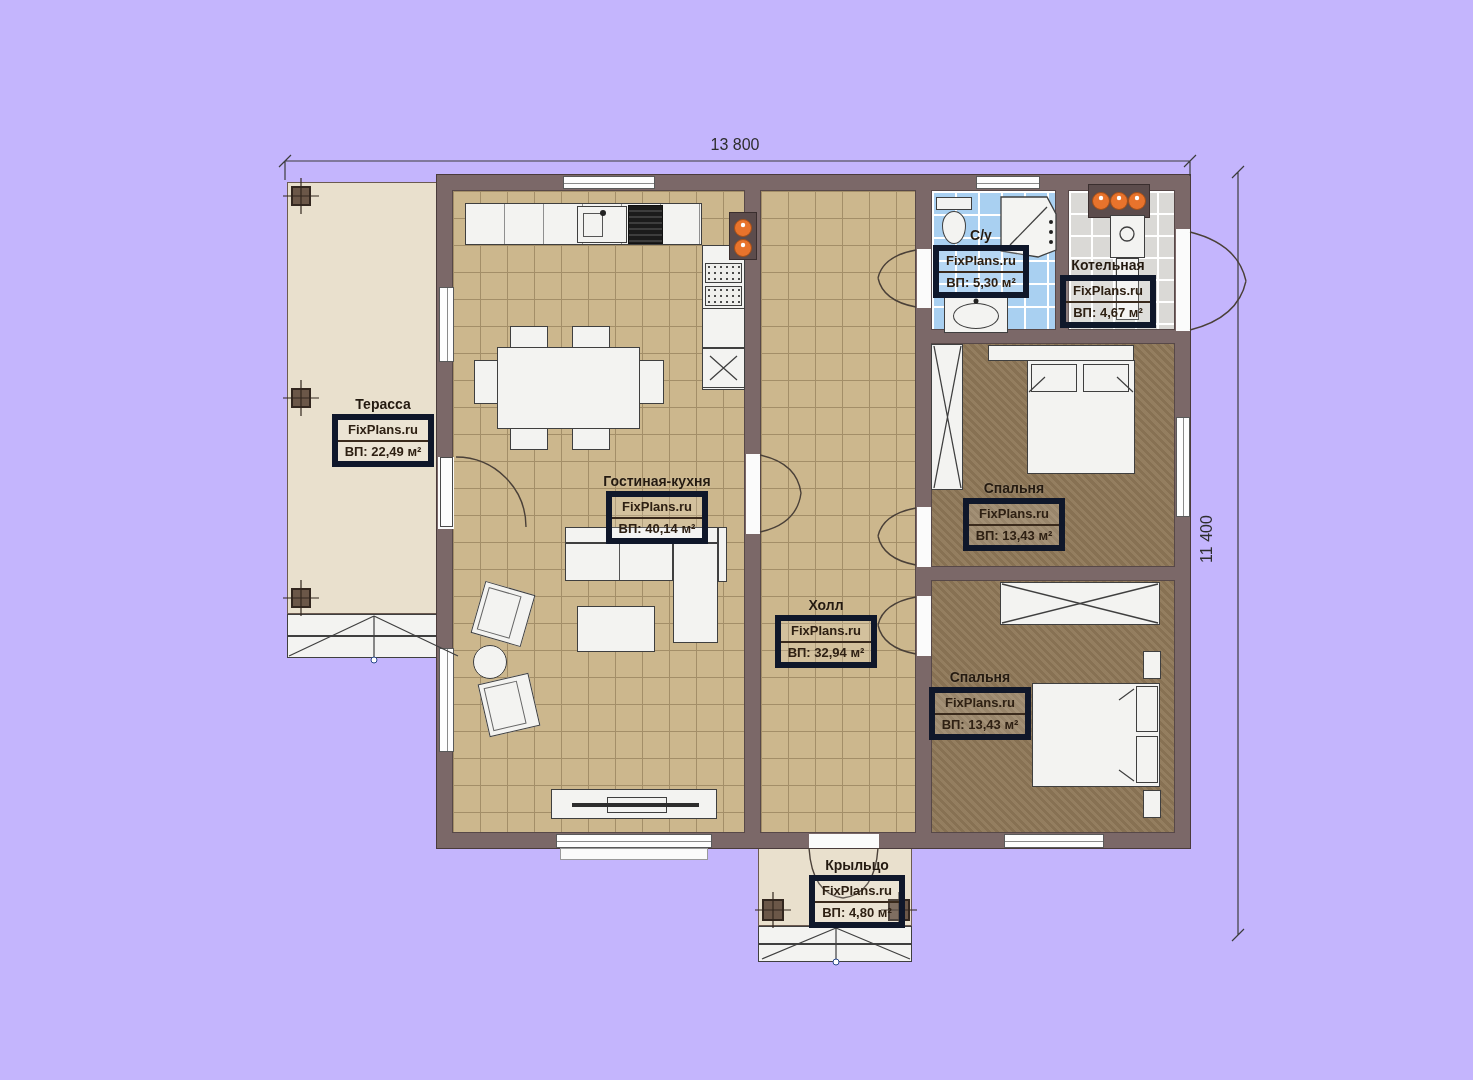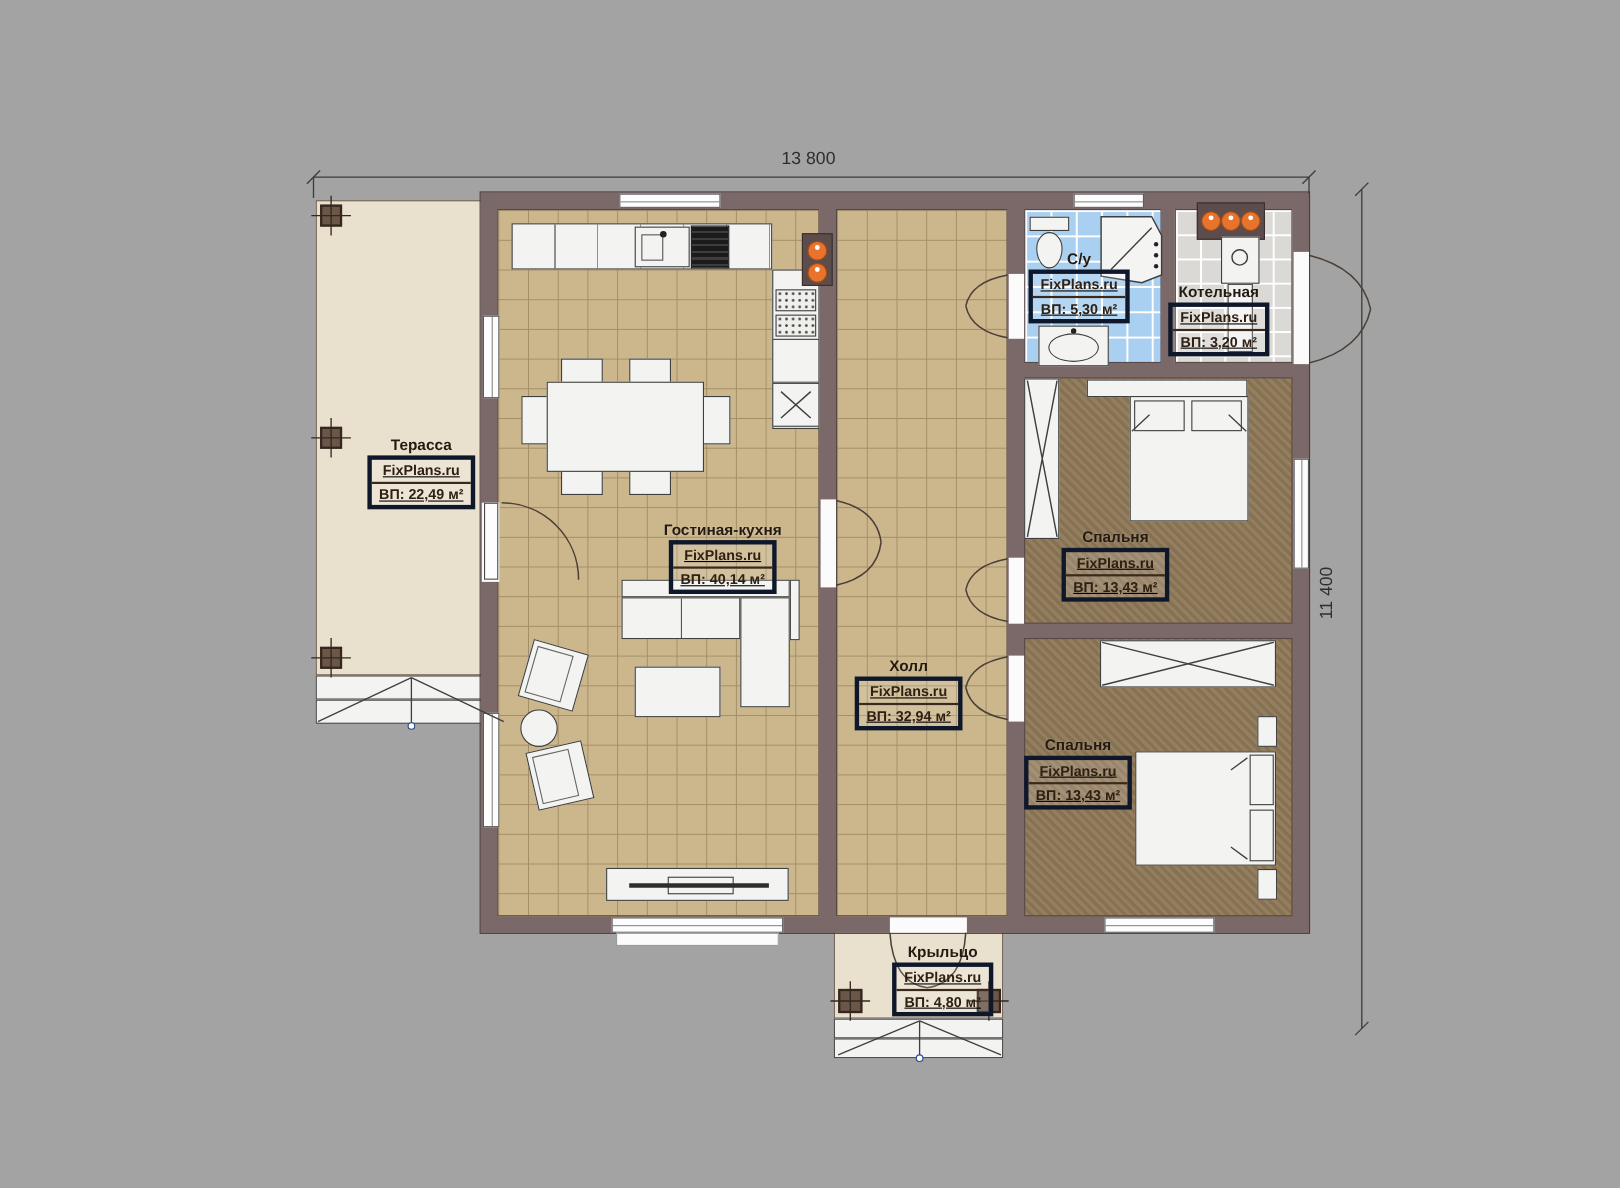--- a/index.html
+++ b/index.html
@@ -1,17 +1,17 @@
 <!DOCTYPE html>
 <html style="--wall: #7b6868; --floor_tile_tan: #ccb78d; --floor_bedroom: #8e7757; --floor_bath: #a9d0f1; --floor_boiler: #dad9d6; --floor_terrace: #e9e0cd; --accent_burner: #e8732c;"><head>
 <meta charset="utf-8">
 <style>
   html,body{margin:0;padding:0;background:#fff;}
   body{font-family:"Liberation Sans",sans-serif;}
-  .plan{position:relative;width:1473px;height:1080px;background:#a3a3a3;overflow:hidden;}
+  .plan{position:relative;width:1473px;height:1080px;background:#c4b5fd;overflow:hidden;}
   .abs{position:absolute;box-sizing:border-box;}
   
   .house{background:var(--wall,#7b6868);outline:1.5px solid #4a3b3b;}
   
   .floor{border:1px solid #574848;}
   .tan{background-color:var(--floor_tile_tan,#ccb78d);
        background-image:linear-gradient(#a38e68 1px,transparent 1px),linear-gradient(90deg,#a38e68 1px,transparent 1px);
        background-size:27px 27px;}
   .bedf{background-color:var(--floor_bedroom,#8e7757);
        background-image:repeating-linear-gradient(45deg,rgba(255,255,255,.05) 0 3px,rgba(0,0,0,.05) 3px 6px);}
@@ -32,21 +32,21 @@
   .leaf{background:#fdfdfd;border:1px solid #4a4a4a;}
   
   .window{background:#fdfdfd;border:1px solid #5a5a5a;}
   .window.v .pane{position:absolute;left:50%;top:0;bottom:0;width:1px;background:#8a8a8a;}
   .window.h .pane{position:absolute;top:50%;left:0;right:0;height:1px;background:#8a8a8a;}
   .pane{display:block;}
   
   .rlabel{display:flex;flex-direction:column;align-items:center;z-index:30;}
   .rname{font-size:14px;font-weight:bold;color:#241a10;white-space:nowrap;line-height:1.1;margin-bottom:2px;
          text-shadow:0 0 2px rgba(255,255,255,.25);}
-  .rbox{border:4px solid #0f172a;background:rgba(255,255,255,.14);text-align:center;text-decoration:underline;}
+  .rbox{border:6px solid #0f172a;background:rgba(255,255,255,.14);text-align:center;}
   .rrow{font-size:13px;font-weight:bold;color:#2e2013;padding:1px 7px;white-space:nowrap;line-height:1.35;}
   .rrow.top{border-bottom:2px solid #3a2a1c;}
   
   .dim{font-size:16px;color:#2e2e2e;text-align:center;}
   .dim.rot{transform:rotate(-90deg);transform-origin:center;}
   .overlay{position:absolute;left:0;top:0;z-index:25;pointer-events:none;}
   .counter-div{background-image:repeating-linear-gradient(90deg,transparent 0 38px,#8f8f8f 38px 39px);}
 </style>
 </head>
 <body>
@@ -272,21 +272,21 @@
     <div class="rbox">
       <div class="rrow top">FixPlans.ru</div>
       <div class="rrow">ВП: 5,30 м²</div>
     </div>
   </div>
 
   <div class="abs rlabel" style="left:1062px;top:258px;width:92px;">
     <div class="rname">Котельная</div>
     <div class="rbox">
       <div class="rrow top">FixPlans.ru</div>
-      <div class="rrow">ВП: 3,20 м²</div>
+      <div class="rrow">ВП: 4,67 м²</div>
     </div>
   </div>
 
   <div class="abs rlabel" style="left:968px;top:481px;width:92px;">
     <div class="rname">Спальня</div>
     <div class="rbox">
       <div class="rrow top">FixPlans.ru</div>
       <div class="rrow">ВП: 13,43 м²</div>
     </div>
   </div>

